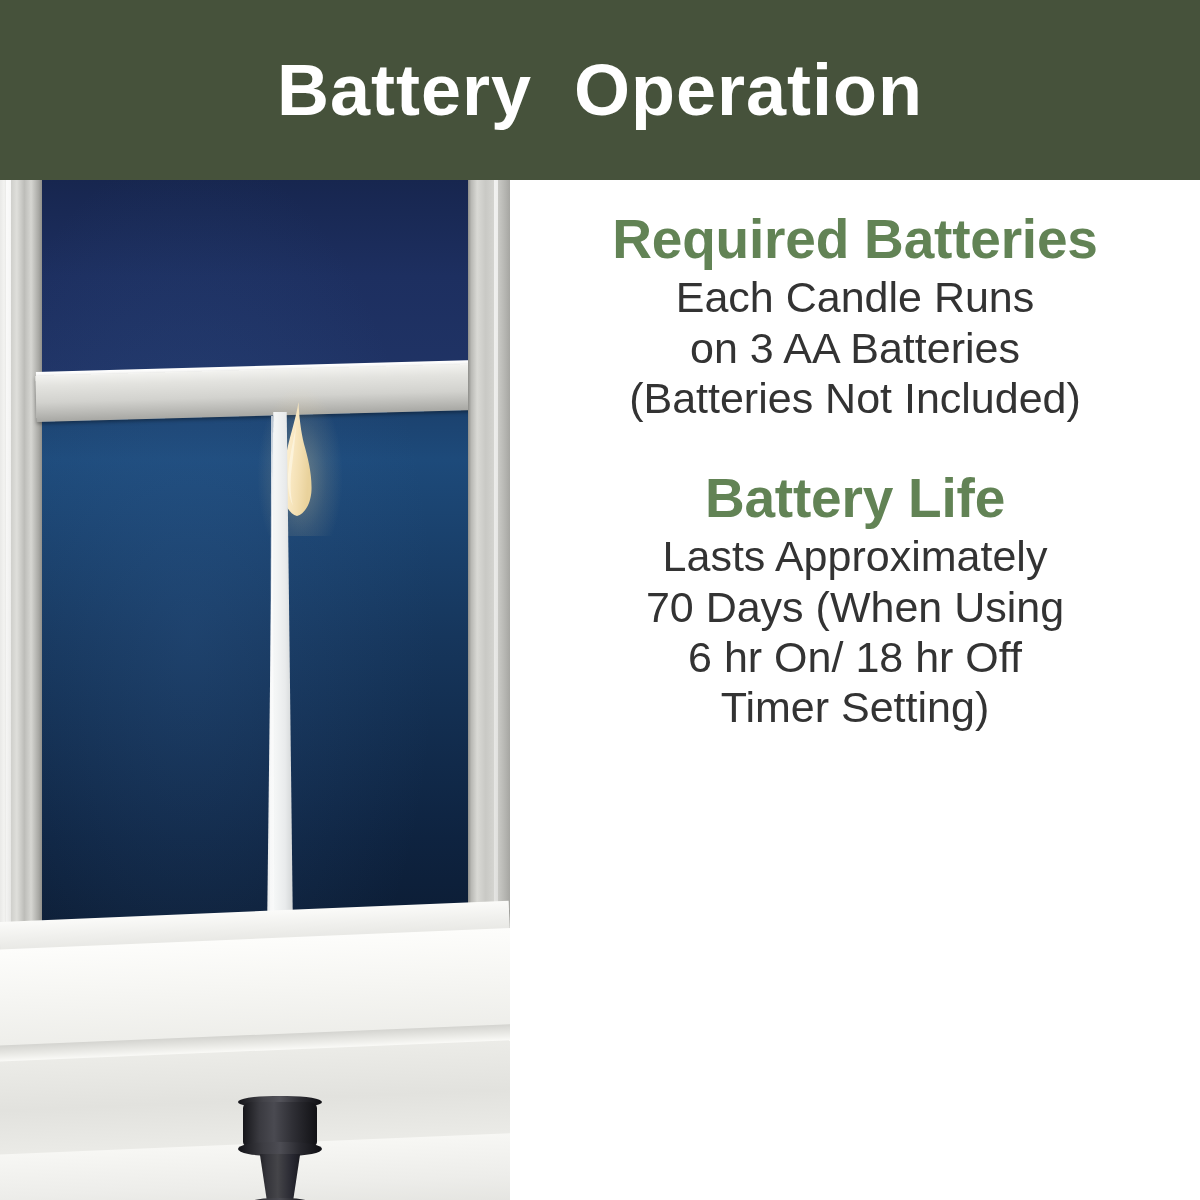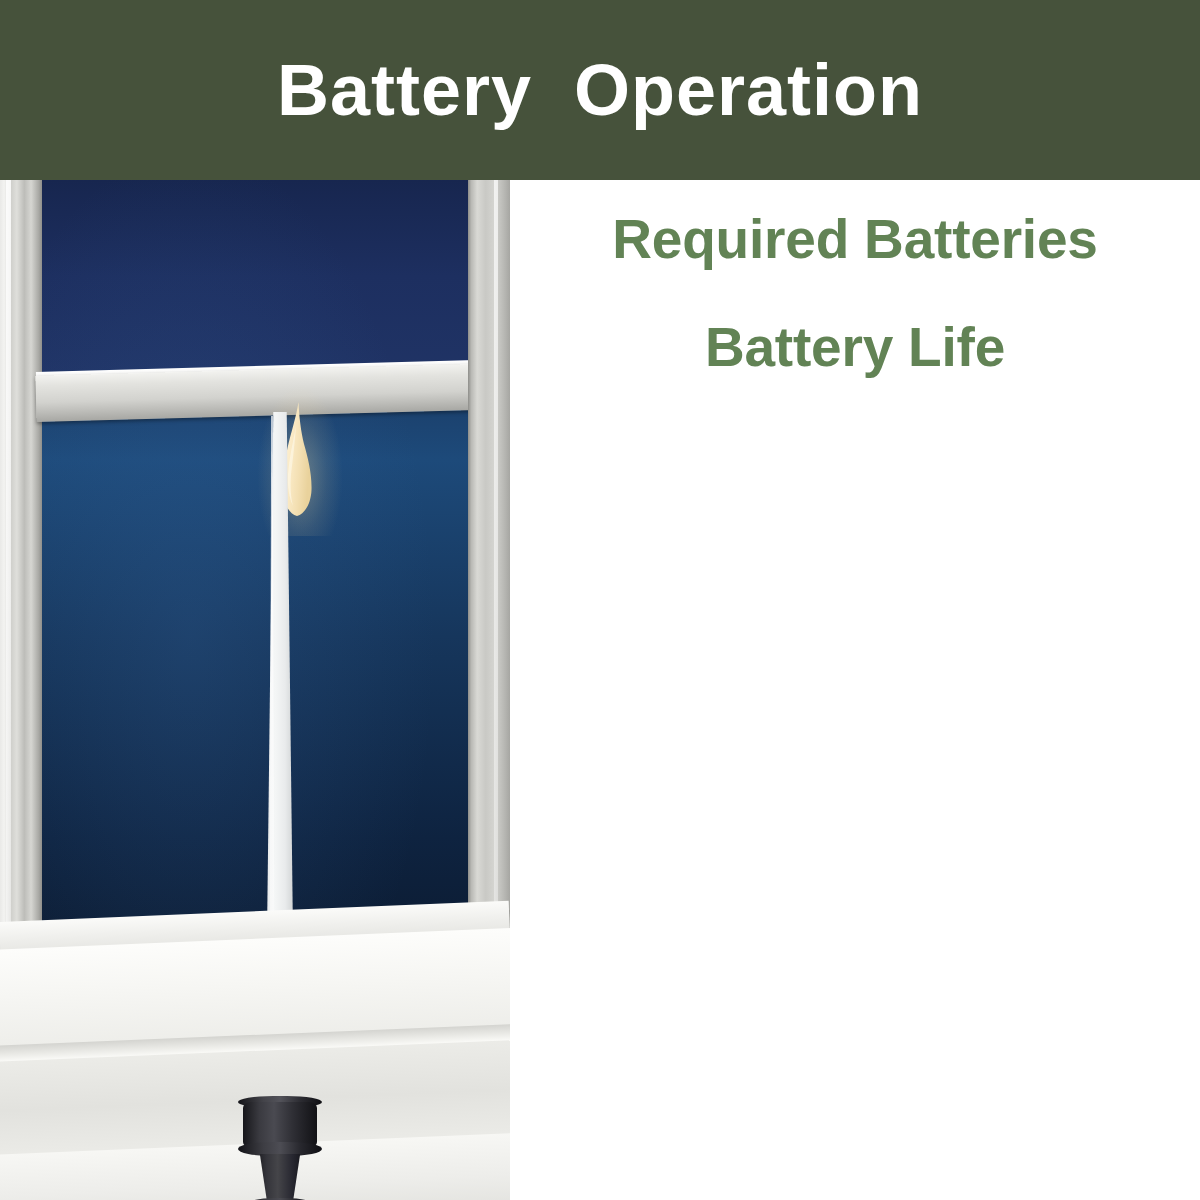--- a/index.html
+++ b/index.html
@@ -239,23 +239,30 @@
     <div class="holder-ring2"></div>
     <div class="holder-stem"></div>
     <div class="holder-ring3"></div>
 
   </div>
 
   <div id="panel">
 
     <div class="section" id="sec-required">
       <div class="s-title">Required Batteries</div>
+      <div class="s-body">Each Candle Runs
+on 3 AA Batteries
+(Batteries Not Included)</div>
     </div>
 
     <div class="section" id="sec-life">
       <div class="s-title">Battery Life</div>
+      <div class="s-body">Lasts Approximately
+70 Days (When Using
+6 hr On/ 18 hr Off
+Timer Setting)</div>
     </div>
 
     <div class="section" id="sec-remote">
     </div>
 
   </div>
 </div>
 
 </body></html>

